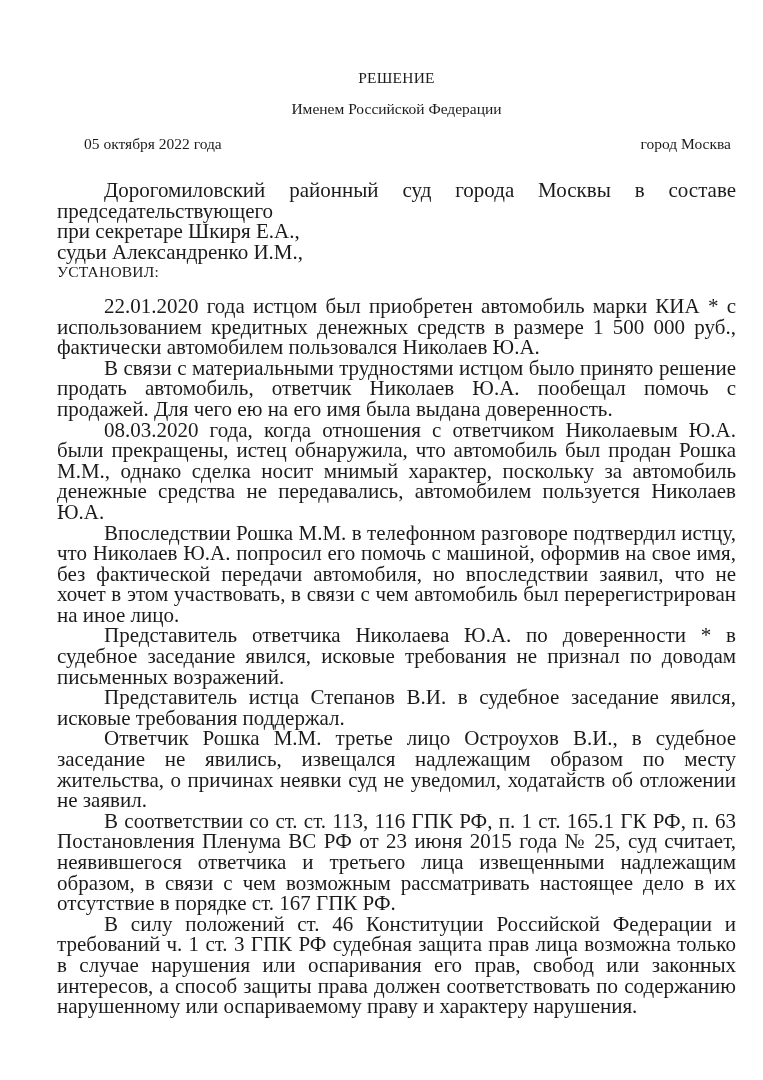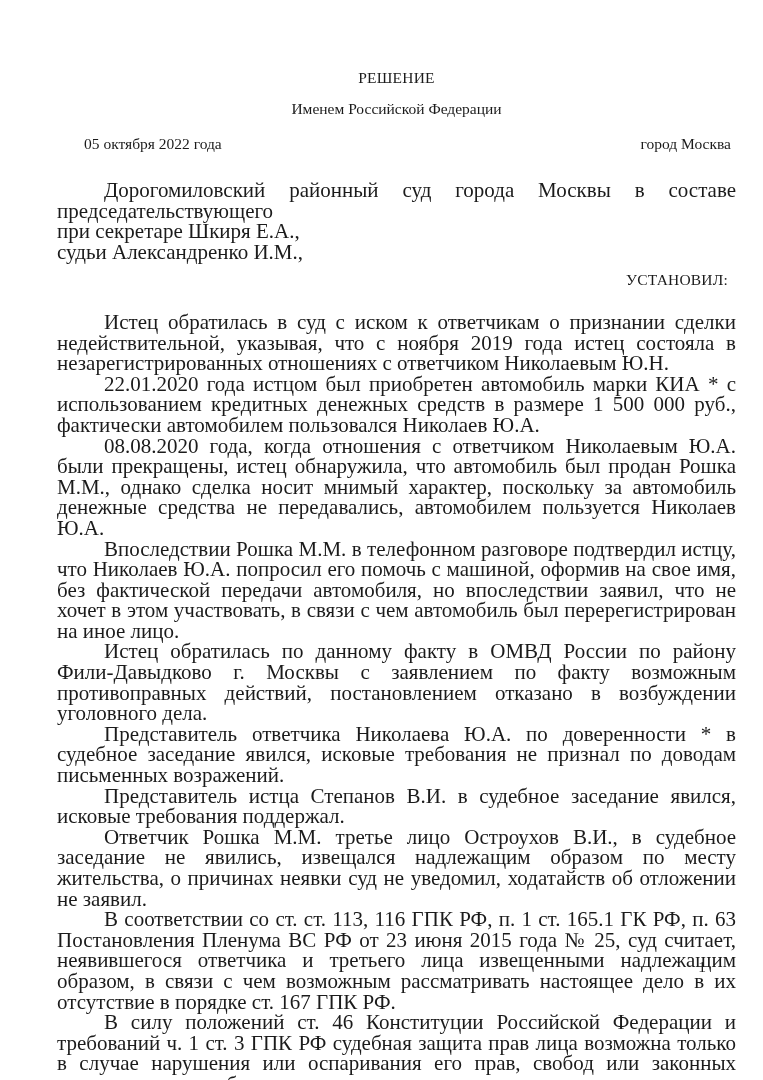--- a/index.html
+++ b/index.html
@@ -54,24 +54,24 @@
     text-justify: inter-word;
     hyphens: none;
   }
   p.para.indent {
     text-indent: 47px;
   }
   p.para.noindent {
     text-indent: 0;
   }
   .center-head {
-    text-align: right;
+    text-align: left;
     font-size: 15.5px;
     line-height: 20.6px;
-    margin: 8px;
+    margin: 0;
     letter-spacing: 0.2px;
   }
   .gap-md { height: 13px; }
   .page-number {
     position: absolute;
     right: 57px;
     bottom: 48px;
     font-size: 15.5px;
     line-height: 18px;
   }
@@ -91,25 +91,24 @@
 
   <div class="body-block">
 
     <p class="para indent">Дорогомиловский районный суд города Москвы в составе председательствующего</p>
     <p class="para noindent">при секретаре Шкиря Е.А.,</p>
     <p class="para noindent">судьи Александренко И.М.,</p>
     <p class="center-head">УСТАНОВИЛ:</p>
 
     <div class="gap-md"></div>
 
-    <p class="para indent">Истец обратилась в суд с иском к ответчикам о признании сделки недействительной, указывая, что с ноября 2019 года истец состояла в незарегистрированных отношениях с ответчиком Николаевым Ю.Н.</p>
     <p class="para indent">22.01.2020 года истцом был приобретен автомобиль марки КИА * с использованием кредитных денежных средств в размере 1 500 000 руб., фактически автомобилем пользовался Николаев Ю.А.</p>
-    <p class="para indent">08.08.2020 года, когда отношения с ответчиком Николаевым Ю.А. были прекращены, истец обнаружила, что автомобиль был продан Рошка М.М., однако сделка носит мнимый характер, поскольку за автомобиль денежные средства не передавались, автомобилем пользуется Николаев Ю.А.</p>
+    <p class="para indent">В связи с материальными трудностями истцом было принято решение продать автомобиль, ответчик Николаев Ю.А. пообещал помочь с продажей. Для чего ею на его имя была выдана доверенность.</p>
+    <p class="para indent">08.03.2020 года, когда отношения с ответчиком Николаевым Ю.А. были прекращены, истец обнаружила, что автомобиль был продан Рошка М.М., однако сделка носит мнимый характер, поскольку за автомобиль денежные средства не передавались, автомобилем пользуется Николаев Ю.А.</p>
     <p class="para indent">Впоследствии Рошка М.М. в телефонном разговоре подтвердил истцу, что Николаев Ю.А. попросил его помочь с машиной, оформив на свое имя, без фактической передачи автомобиля, но впоследствии заявил, что не хочет в этом участвовать, в связи с чем автомобиль был перерегистрирован на иное лицо.</p>
-    <p class="para indent">Истец обратилась по данному факту в ОМВД России по району Фили-Давыдково г. Москвы с заявлением по факту возможным противоправных действий, постановлением отказано в возбуждении уголовного дела.</p>
     <p class="para indent">Представитель ответчика Николаева Ю.А. по доверенности * в судебное заседание явился, исковые требования не признал по доводам письменных возражений.</p>
     <p class="para indent">Представитель истца Степанов В.И. в судебное заседание явился, исковые требования поддержал.</p>
     <p class="para indent">Ответчик Рошка М.М. третье лицо Остроухов В.И., в судебное заседание не явились, извещался надлежащим образом по месту жительства, о причинах неявки суд не уведомил, ходатайств об отложении не заявил.</p>
     <p class="para indent">В соответствии со ст. ст. 113, 116 ГПК РФ, п. 1 ст. 165.1 ГК РФ, п. 63 Постановления Пленума ВС РФ от 23 июня 2015 года № 25, суд считает, неявившегося ответчика и третьего лица извещенными надлежащим образом, в связи с чем возможным рассматривать настоящее дело в их отсутствие в порядке ст. 167 ГПК РФ.</p>
     <p class="para indent">В силу положений ст. 46 Конституции Российской Федерации и требований ч. 1 ст. 3 ГПК РФ судебная защита прав лица возможна только в случае нарушения или оспаривания его прав, свобод или законных интересов, а способ защиты права должен соответствовать по содержанию нарушенному или оспариваемому праву и характеру нарушения.</p>
 
   </div>
 
   <div class="page-number">1</div>
 

